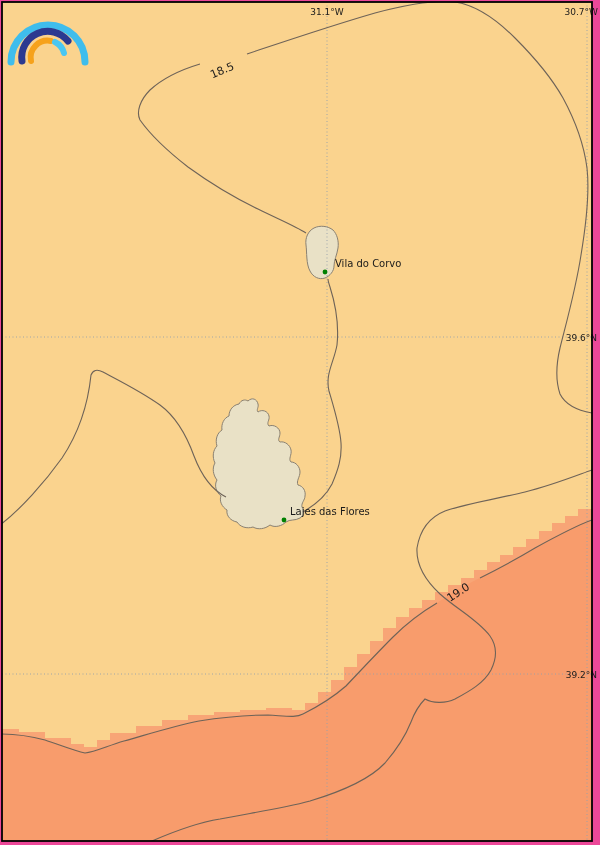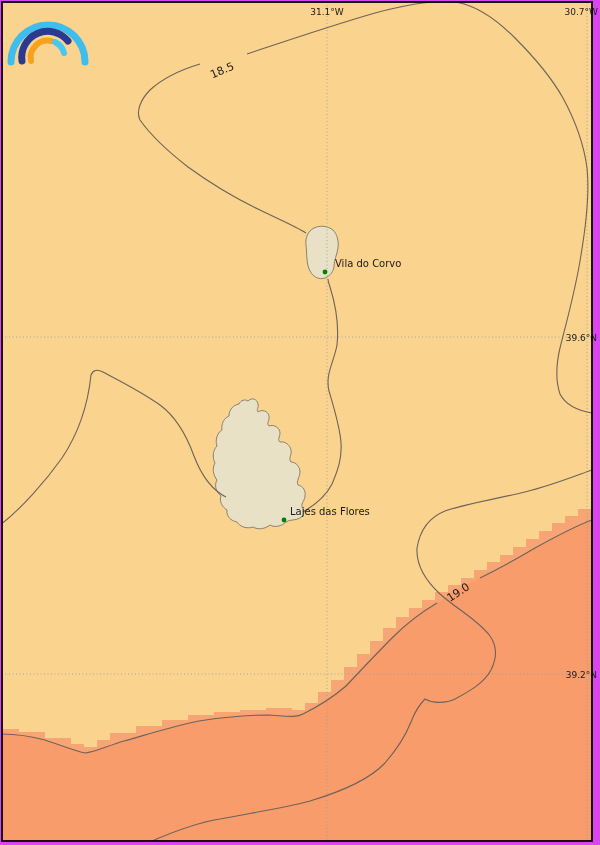--- a/index.html
+++ b/index.html
@@ -1,16 +1,16 @@
 <!DOCTYPE html>
 <html><head>
 <meta charset="utf-8">
 <style>
   html,body{margin:0;padding:0;background:#ffffff;}
-  #stage{position:relative;width:600px;height:845px;background:#d946ef;overflow:hidden;
+  #stage{position:relative;width:600px;height:845px;background:#ec4899;overflow:hidden;
          font-family:"DejaVu Sans","Liberation Sans",sans-serif;}
   svg{position:absolute;left:0;top:0;display:block;}
   text{fill:#1a1a1a;}
   .coord-label{font-size:9px;}
   .contour-label{font-size:11px;}
   .place-label{font-size:10px;}
 </style>
 </head>
 <body>
 

